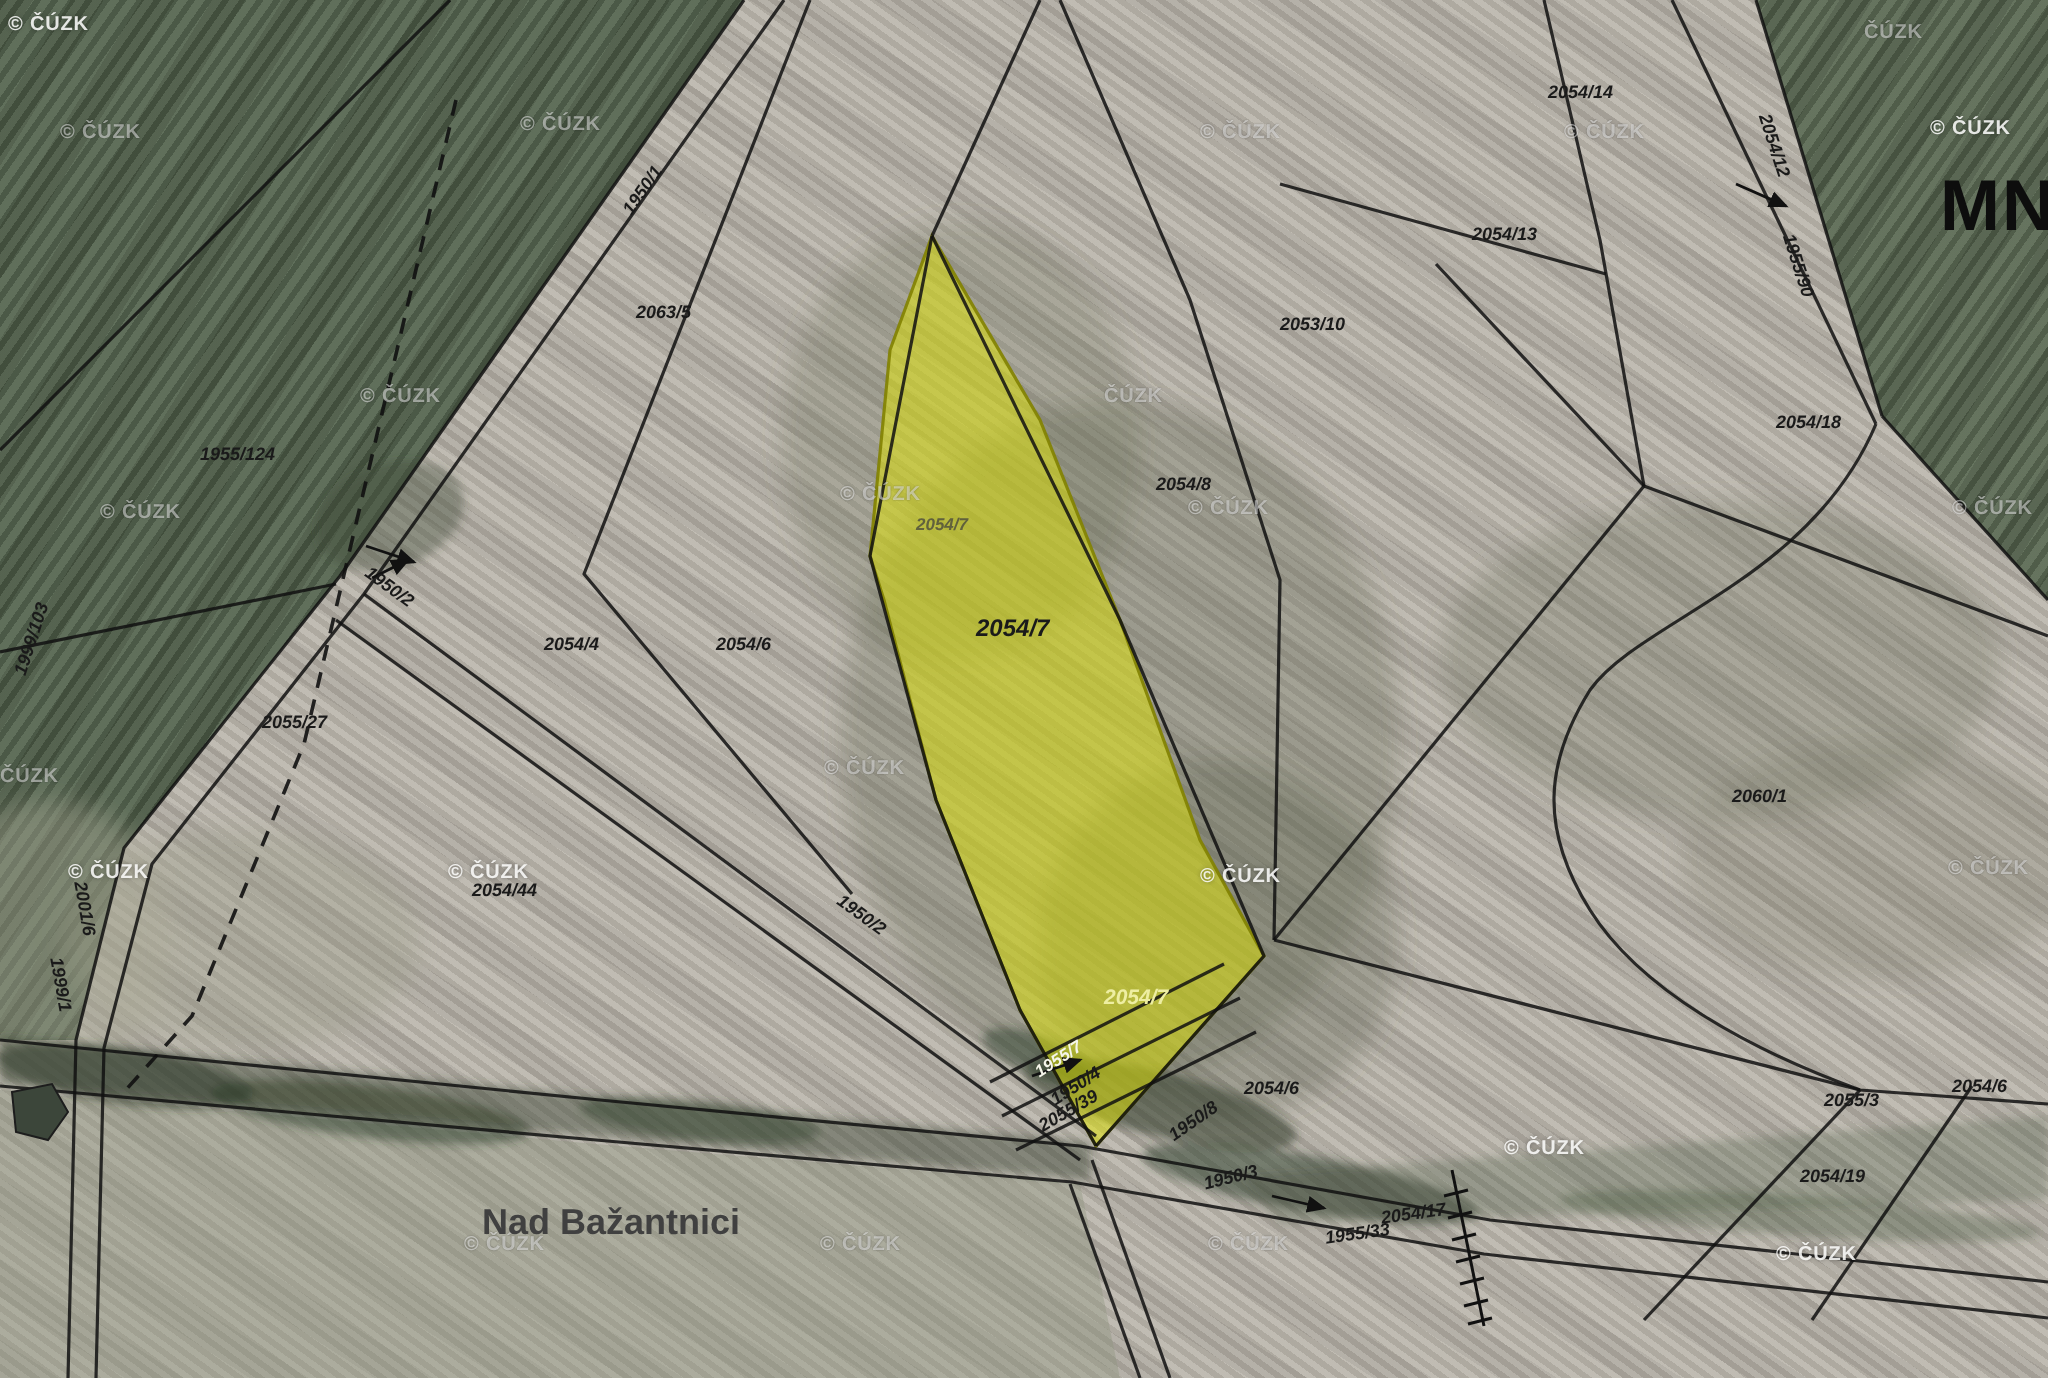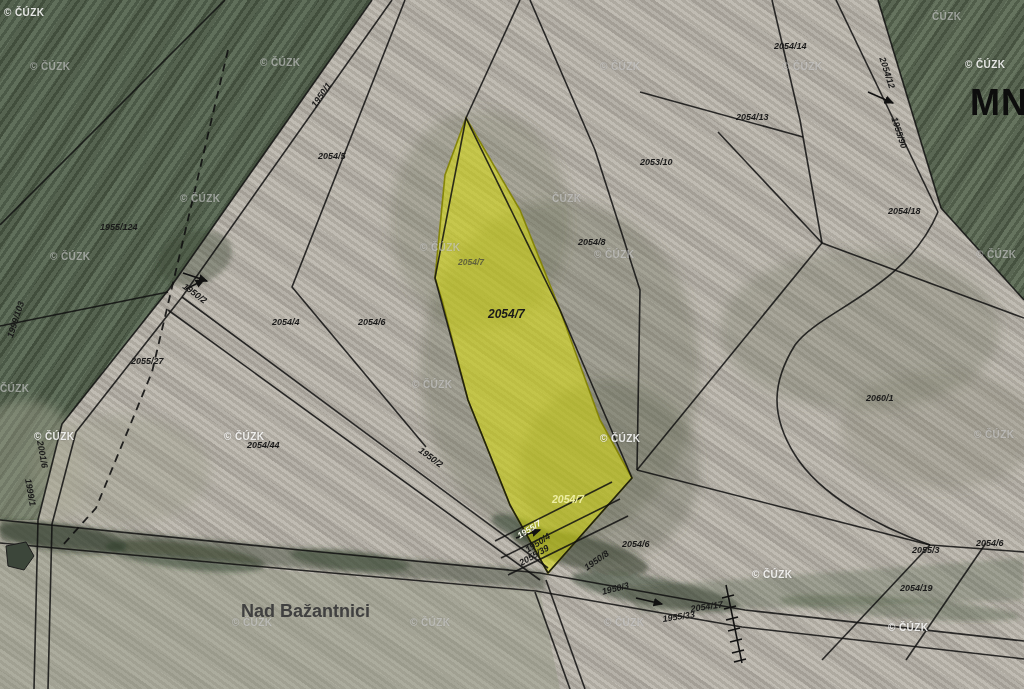--- a/index.html
+++ b/index.html
@@ -147,21 +147,21 @@
         <line x1="516" y1="538" x2="540" y2="530" stroke="#111" stroke-width="1.4" marker-end="url(#arrw)"></line>
         <line x1="186" y1="289" x2="204" y2="280" stroke="#111" stroke-width="1.4" marker-end="url(#arrw)"></line>
       </g>
   </svg>
 
   <div id="labels">
       <div class="plabel" style="left: 100px; top: 223px; text-align: right;">1955/124</div>
       <div class="plabel" style="left: 131px; top: 357px;">2055/27</div>
       <div class="plabel" style="left: 6px; top: 336px; transform: rotate(-72deg);">1999/103</div>
       <div class="plabel" style="left: 310px; top: 104px; transform: rotate(-55deg);">1950/1</div>
-      <div class="plabel" style="left: 318px; top: 152px;">2054/5</div>
+      <div class="plabel" style="left: 318px; top: 152px;">2063/5</div>
       <div class="plabel" style="left: 272px; top: 318px;">2054/4</div>
       <div class="plabel" style="left: 358px; top: 318px;">2054/6</div>
       <div class="plabel dim" style="left: 458px; top: 258px;">2054/7</div>
       <div class="plabel big" style="left: 488px; top: 308px;">2054/7</div>
       <div class="plabel pale" style="left: 552px; top: 494px;">2054/7</div>
       <div class="plabel" style="left: 578px; top: 238px;">2054/8</div>
       <div class="plabel" style="left: 640px; top: 158px;">2053/10</div>
       <div class="plabel" style="left: 736px; top: 113px;">2054/13</div>
       <div class="plabel" style="left: 746px; top: 42px; margin-left: 28px;">2054/14</div>
       <div class="plabel" style="left: 886px; top: 56px; transform: rotate(72deg);">2054/12</div>
@@ -172,21 +172,21 @@
       <div class="plabel" style="left: 912px; top: 546px;">2055/3</div>
       <div class="plabel" style="left: 976px; top: 539px;">2054/6</div>
       <div class="plabel" style="left: 900px; top: 584px;">2054/19</div>
       <div class="plabel" style="left: 690px; top: 605px; transform: rotate(-8deg);">2054/17</div>
       <div class="plabel" style="left: 662px; top: 615px; transform: rotate(-8deg);">1955/33</div>
       <div class="plabel" style="left: 583px; top: 565px; transform: rotate(-35deg);">1950/8</div>
       <div class="plabel" style="left: 601px; top: 588px; transform: rotate(-14deg);">1950/3</div>
       <div class="plabel white" style="left: 516px; top: 533px; transform: rotate(-33deg);">1955/7</div>
       <div class="plabel" style="left: 524px; top: 547px; transform: rotate(-33deg);">1950/4</div>
       <div class="plabel" style="left: 518px; top: 560px; transform: rotate(-30deg);">2055/39</div>
-      <div class="plabel" style="left: 236px; top: 441px; margin-left: 11px;">2054/44</div>
+      <div class="plabel" style="left: 236px; top: 441px;">2054/44</div>
       <div class="plabel" style="left: 186px; top: 282px; transform: rotate(36deg);">1950/2</div>
       <div class="plabel" style="left: 422px; top: 446px; transform: rotate(36deg);">1950/2</div>
       <div class="plabel" style="left: 44px; top: 440px; transform: rotate(80deg);">2001/6</div>
       <div class="plabel" style="left: 32px; top: 478px; transform: rotate(80deg);">1999/1</div>
     </div>
   <div id="wms">
       <div class="wm light" style="left: 4px; top: 8px;">© ČÚZK</div>
       <div class="wm gray" style="left: 30px; top: 62px;">© ČÚZK</div>
       <div class="wm gray" style="left: 260px; top: 58px;">© ČÚZK</div>
       <div class="wm gray" style="left: 600px; top: 62px;">© ČÚZK</div>

